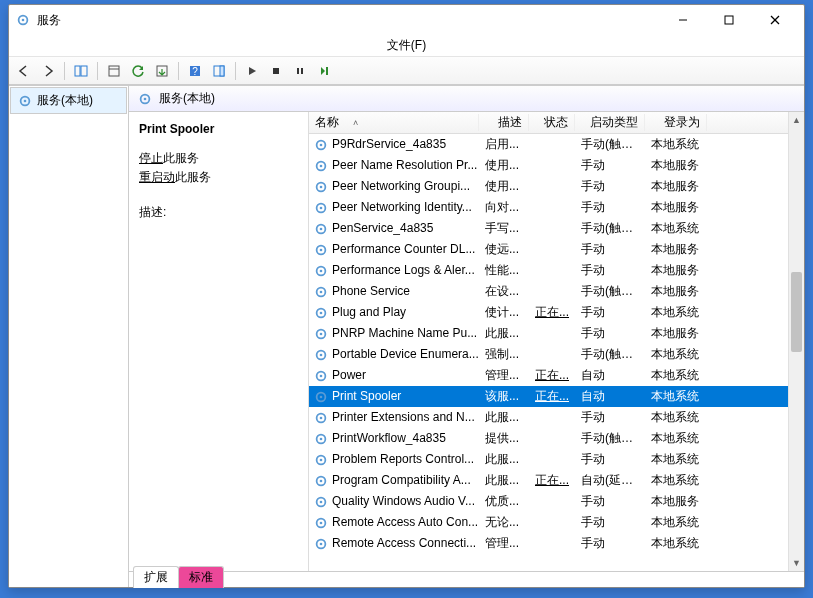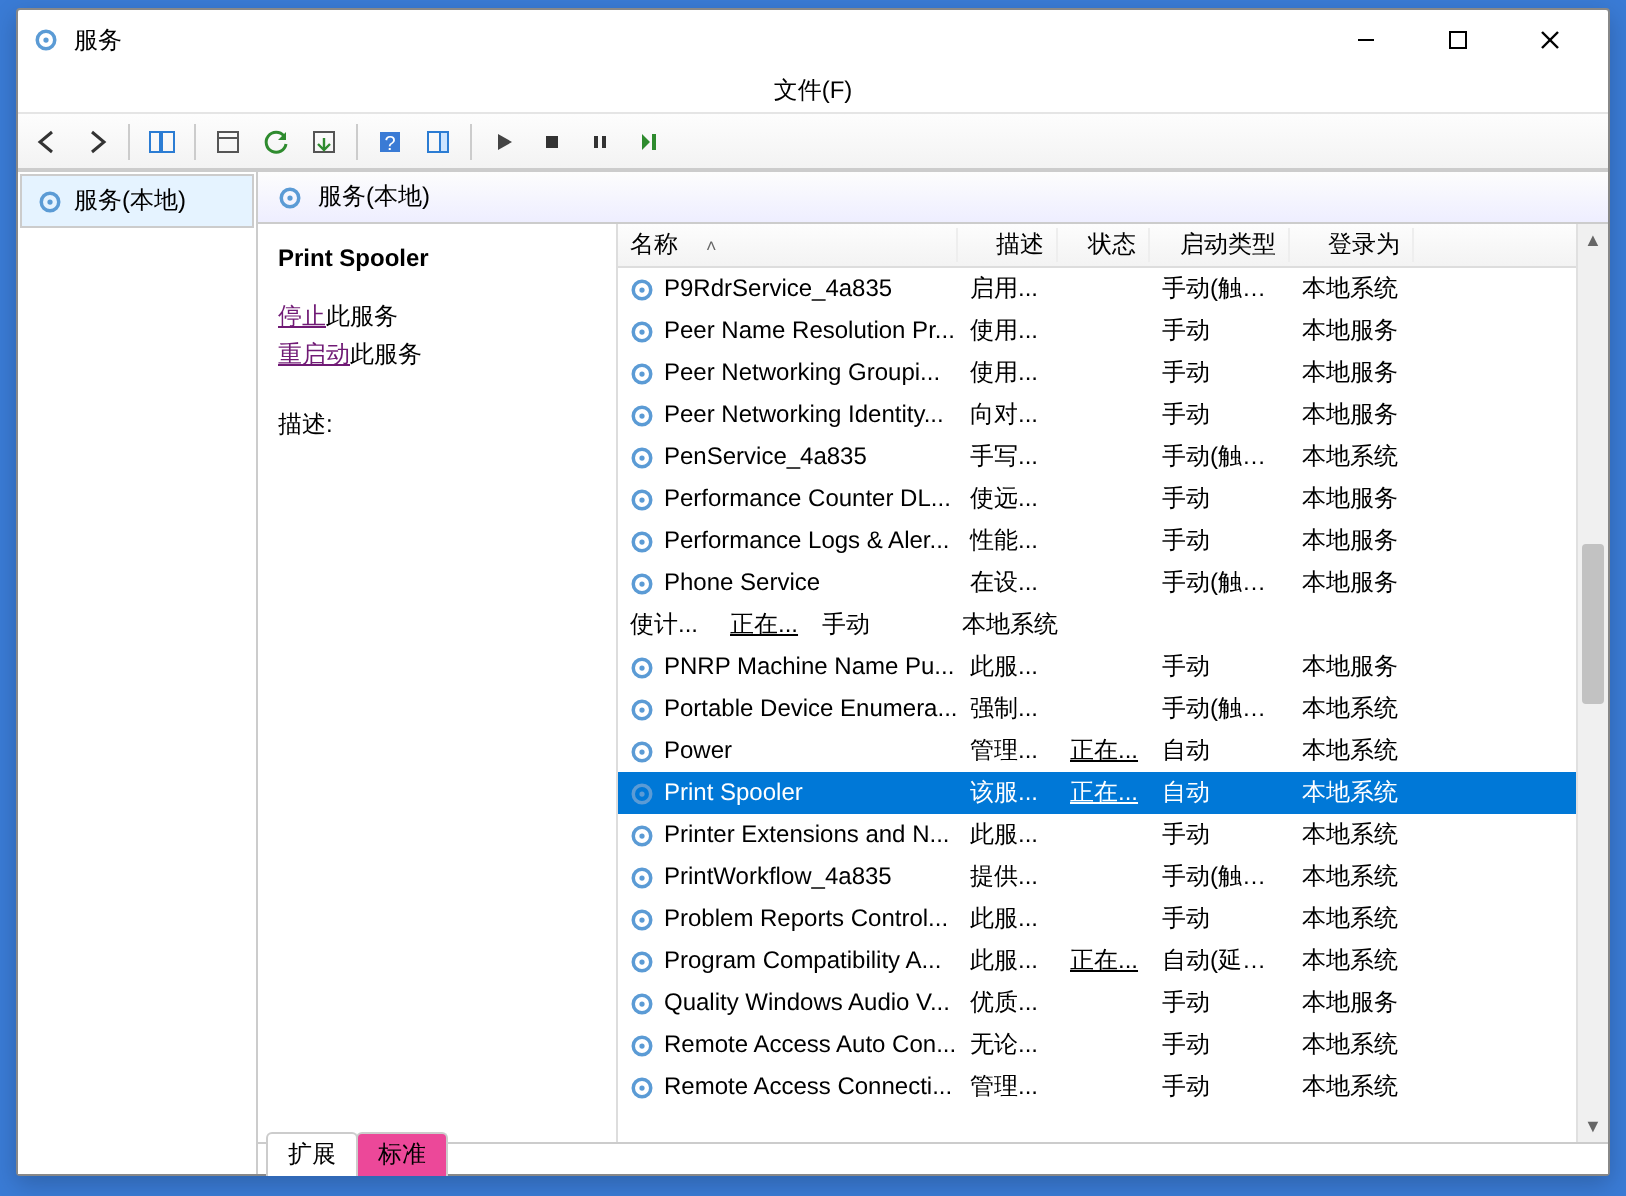--- a/index.html
+++ b/index.html
@@ -24,21 +24,21 @@
   .navpane { width:120px; border-right:1px solid #ccc; background:#fff; }
   .navitem { display:flex; align-items:center; gap:4px; padding:4px 6px; background:#e5f3ff; font-size:12px; border:1px solid #ccc; margin:1px;}
   .navicon { width:16px; height:16px; display:flex; align-items:center; justify-content:center;}
   
   .rightpane { flex:1; display:flex; flex-direction:column; min-width:0;}
   .rightheader { height:26px; display:flex; align-items:center; gap:6px; padding:0 8px; font-size:12px; background: linear-gradient(#fdfdfd,#eef); border-bottom:1px solid #ccc;}
   .splitbody { flex:1; display:flex; min-height:0;}
   .detailpane { width:180px; padding:10px 8px 8px 10px; font-size:12px; border-right:1px solid #ddd;}
   .detailpane .svcname { font-weight:bold; margin-bottom:14px; }
   .detailpane .linkrow { margin-bottom:2px; }
-  .detailpane a { color:#701a75; text-decoration:underline; cursor:pointer; }
+  .detailpane a { color:#000000; text-decoration:underline; cursor:pointer; }
   .detailpane .desclabel { margin-top:18px; }
   .detailpane .desc { margin-top:2px; line-height:1.5; }
   
   .listpane { flex:1; display:flex; flex-direction:column; min-width:0; position:relative;}
   .colheader { height:22px; display:flex; align-items:center; font-size:12px; border-bottom:1px solid #ddd; background: linear-gradient(#fdfdfd,#f3f3f3); color:#000;text-align:right;}
   .col { padding:0 6px; overflow:hidden; white-space:nowrap; text-overflow:ellipsis; border-right:1px solid #eee;}
   .c-name { width:170px; display:flex; align-items:center;}
   .c-name .sortarrow { margin-left:14px; font-size:9px; color:#666;}
   .c-desc { width:50px; }
   .c-status { width:46px; }
@@ -344,20 +344,29 @@
                     </svg>
                   </span>
                   <span class="txt">Phone Service</span>
                 </div>
                 <div class="cell-desc">在设...</div>
                 <div class="cell-status"></div>
                 <div class="cell-startup">手动(触发...</div>
                 <div class="cell-logon">本地服务</div>
               </div>
               <div class="row">
+                <div class="cell-name">
+                  <span class="svcicon">
+                    <svg width="14" height="14" viewBox="0 0 16 16">
+                      <circle cx="8" cy="8" r="5" fill="none" stroke="#5b9bd5" stroke-width="2"></circle>
+                      <circle cx="8" cy="8" r="1.5" fill="#5b9bd5"></circle>
+                    </svg>
+                  </span>
+                  <span class="txt">Plug and Play</span>
+                </div>
                 <div class="cell-desc">使计...</div>
                 <div class="cell-status">正在...</div>
                 <div class="cell-startup">手动</div>
                 <div class="cell-logon">本地系统</div>
               </div>
               <div class="row">
                 <div class="cell-name">
                   <span class="svcicon">
                     <svg width="14" height="14" viewBox="0 0 16 16">
                       <circle cx="8" cy="8" r="5" fill="none" stroke="#5b9bd5" stroke-width="2"></circle>

